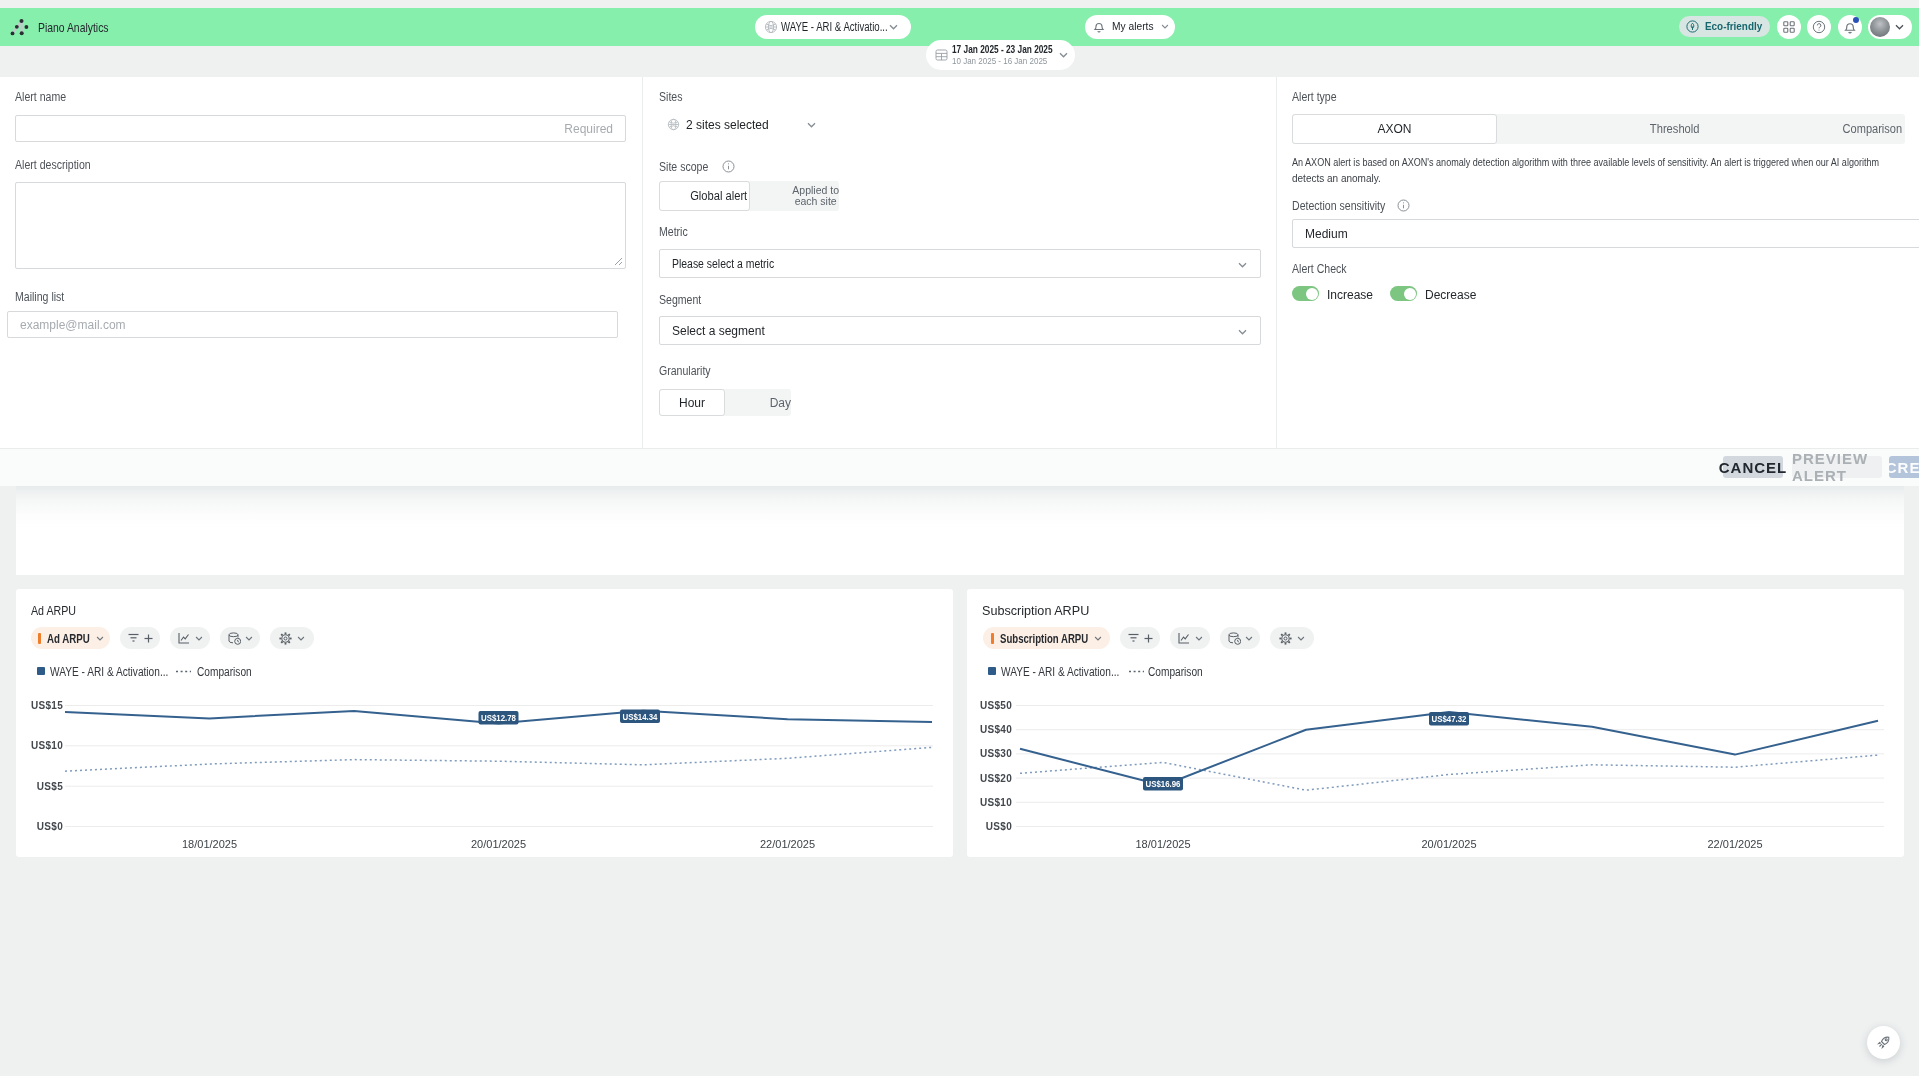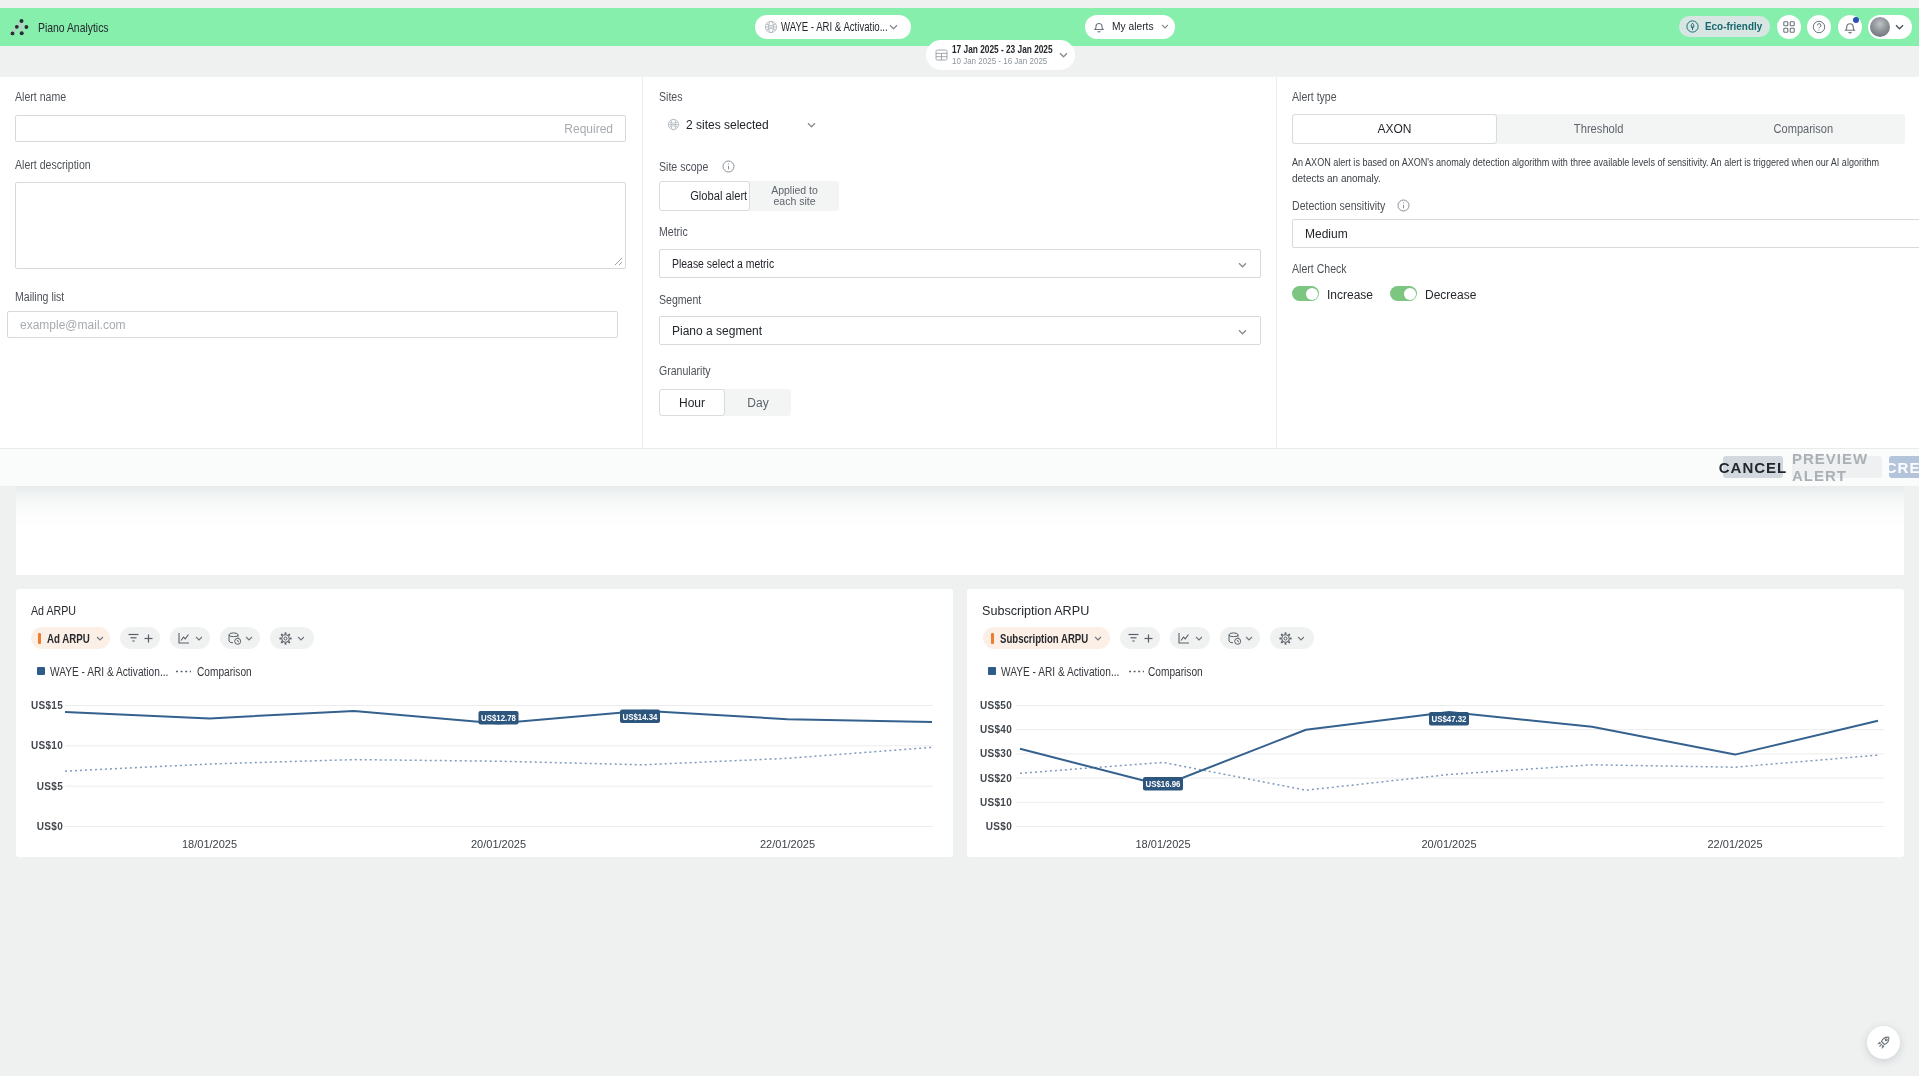--- a/index.html
+++ b/index.html
@@ -13,21 +13,21 @@
 .hicon { position:absolute; background:#fff; border-radius:50%; width:24px; height:24px; display:flex; align-items:center; justify-content:center; }
 
 #form { position:absolute; top:77px; left:0; width:1919px; height:371px; background:#fff; }
 .vdiv { position:absolute; top:77px; width:1px; height:371px; background:#ebeded; }
 .lbl { position:absolute; font-size:12px; color:#4d5258; white-space:nowrap; transform:scaleX(0.88); transform-origin:left; }
 .inp { position:absolute; background:#fff; border:1px solid #d7d9da; border-radius:2px; }
 .ph { color:#a6abb0; font-size:12px; }
 .seltext { font-size:12px; color:#23272c; }
 .seg { position:absolute; background:#f3f4f4; border-radius:3px; display:flex; }
 .seg .on { background:#fff; border:1px solid #d9dbdc; border-radius:3px; color:#1f2327; display:flex; align-items:center; justify-content:center; font-size:12px; }
-.seg .off { color:#5d646b; display:flex; align-items:center; justify-content:center; font-size:12px; text-align:center; }
+.seg .off { color:#5d646b; display:flex; align-items:center; justify-content:flex-end; font-size:12px; text-align:center; }
 
 #ftr { position:absolute; top:448px; left:0; width:1919px; height:38px; background:#fafbfb; border-top:1px solid #eaecec; }
 .btn { position:absolute; top:456px; height:22px; border-radius:3px; font-size:15px; font-weight:bold; letter-spacing:1px; display:flex; align-items:center; justify-content:center;margin-left:44px; }
 
 #band { position:absolute; left:16px; top:486px; width:1888px; height:89px; background:linear-gradient(180deg,#e8ebec 0px,#f4f6f6 12px,#fdfdfd 30px,#fff 42px); }
 .card { position:absolute; top:589px; width:937px; height:268px; background:#fff; border-radius:3px; }
 .ctitle { position:absolute; font-size:13px; color:#26292d; }
 .tpill { position:absolute; height:22px; border-radius:11px; background:#f0f1f1; display:flex; align-items:center; justify-content:center; }
 .legsq { position:absolute; width:8px; height:8px; background:#2e5b88; border-radius:1px; }
 .legtxt { position:absolute; font-size:12px; color:#33373c; white-space:nowrap; transform:scaleX(0.845); transform-origin:left; }
@@ -168,21 +168,21 @@
     </div>
     <div class="lbl" style="left:659px;top:225px;">Metric</div>
     <div class="inp" style="left:659px;top:249px;width:602px;height:29px;">
       <span class="seltext abs" style="left:12px;top:7px;white-space:nowrap;transform:scaleX(0.87);transform-origin:left;">Please select a metric</span>
       <svg class="abs" style="right:13px;top:12px;" width="9" height="6" viewBox="0 0 9 6" fill="none" stroke="#858c93" stroke-width="1.3">
           <path d="M1 1.2 L4.5 4.8 L8 1.2"></path>
         </svg>
     </div>
     <div class="lbl" style="left:659px;top:293px;">Segment</div>
     <div class="inp" style="left:659px;top:316px;width:602px;height:29px;">
-      <span class="seltext abs" style="left:12px;top:7px;">Piano a segment</span>
+      <span class="seltext abs" style="left:12px;top:7px;">Select a segment</span>
       <svg class="abs" style="right:13px;top:12px;" width="9" height="6" viewBox="0 0 9 6" fill="none" stroke="#858c93" stroke-width="1.3">
           <path d="M1 1.2 L4.5 4.8 L8 1.2"></path>
         </svg>
     </div>
     <div class="lbl" style="left:659px;top:364px;">Granularity</div>
     <div class="seg" style="left:659px;top:389px;width:132px;height:27px;">
       <div class="on" style="width:66px;height:27px;">Hour</div>
       <div class="off" style="width:66px;">Day</div>
     </div>
 

